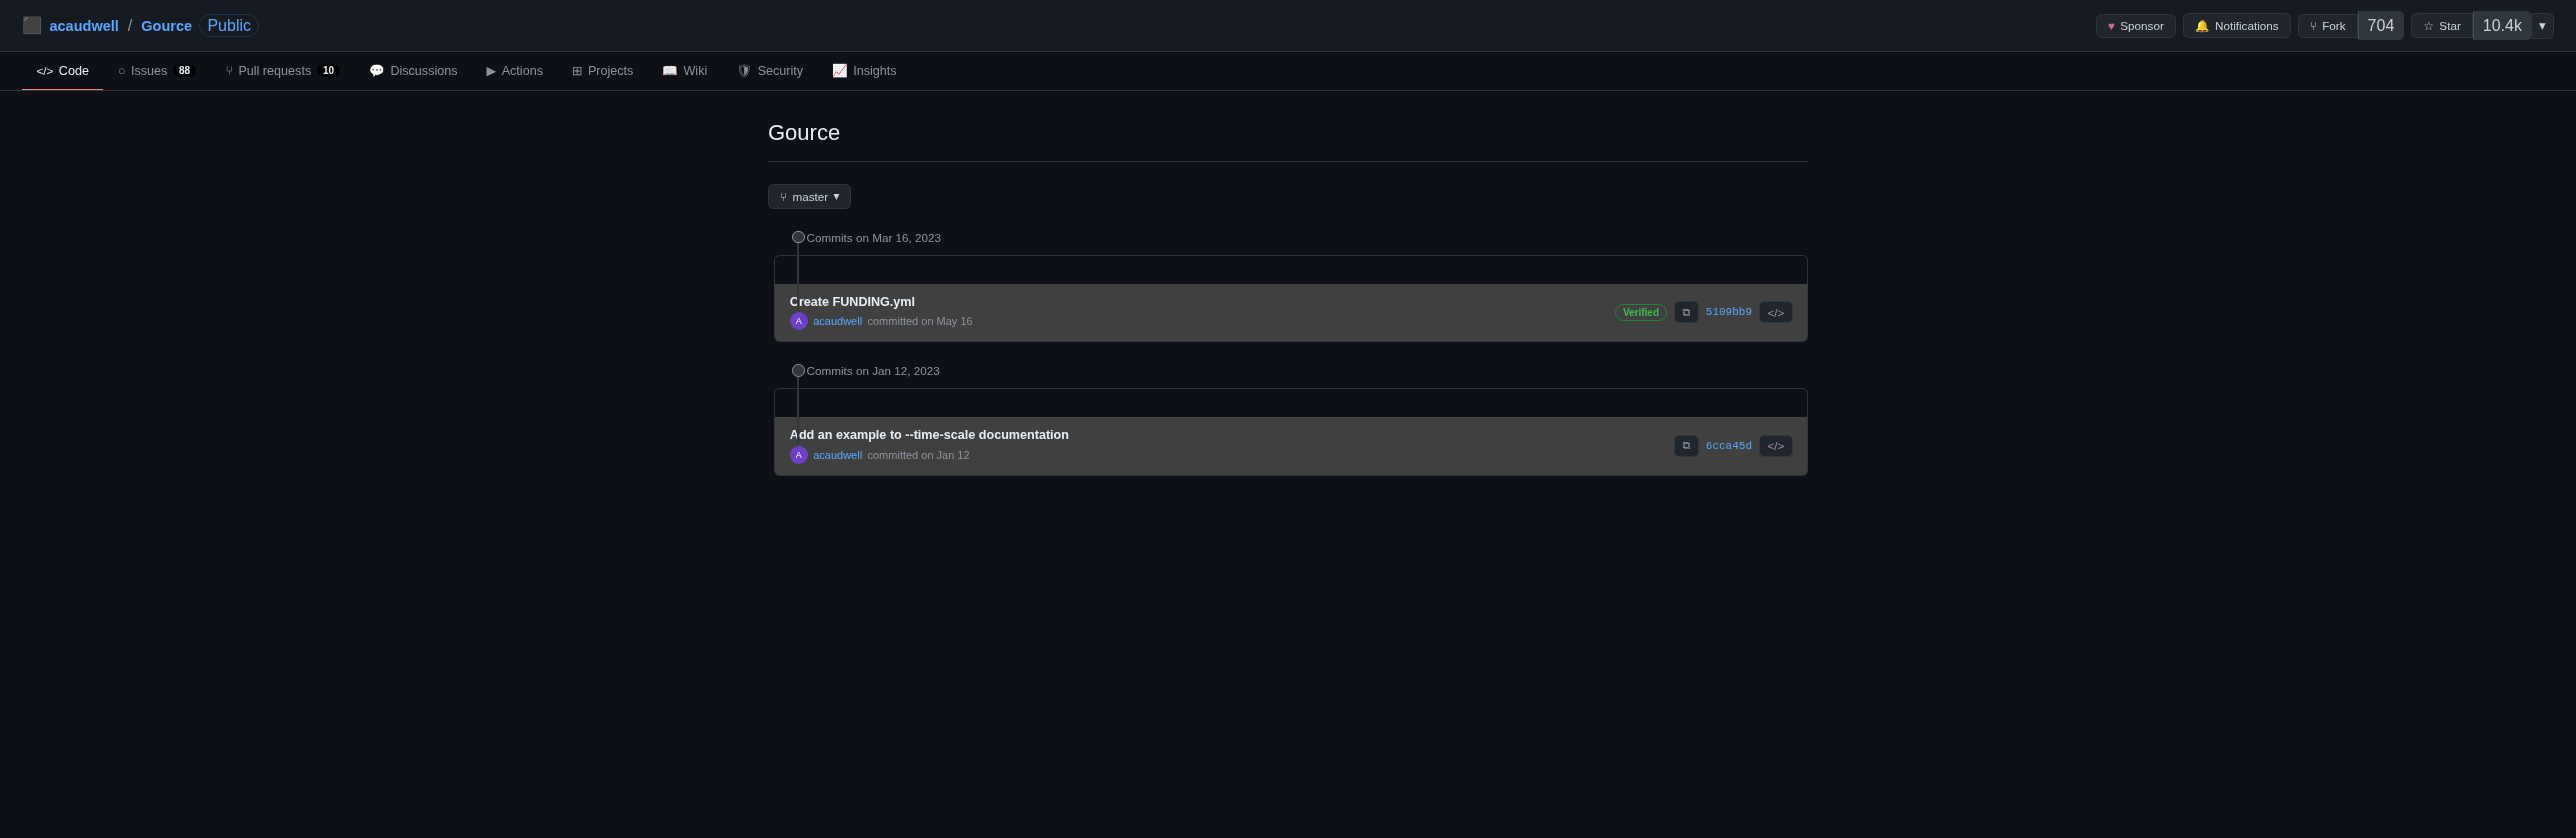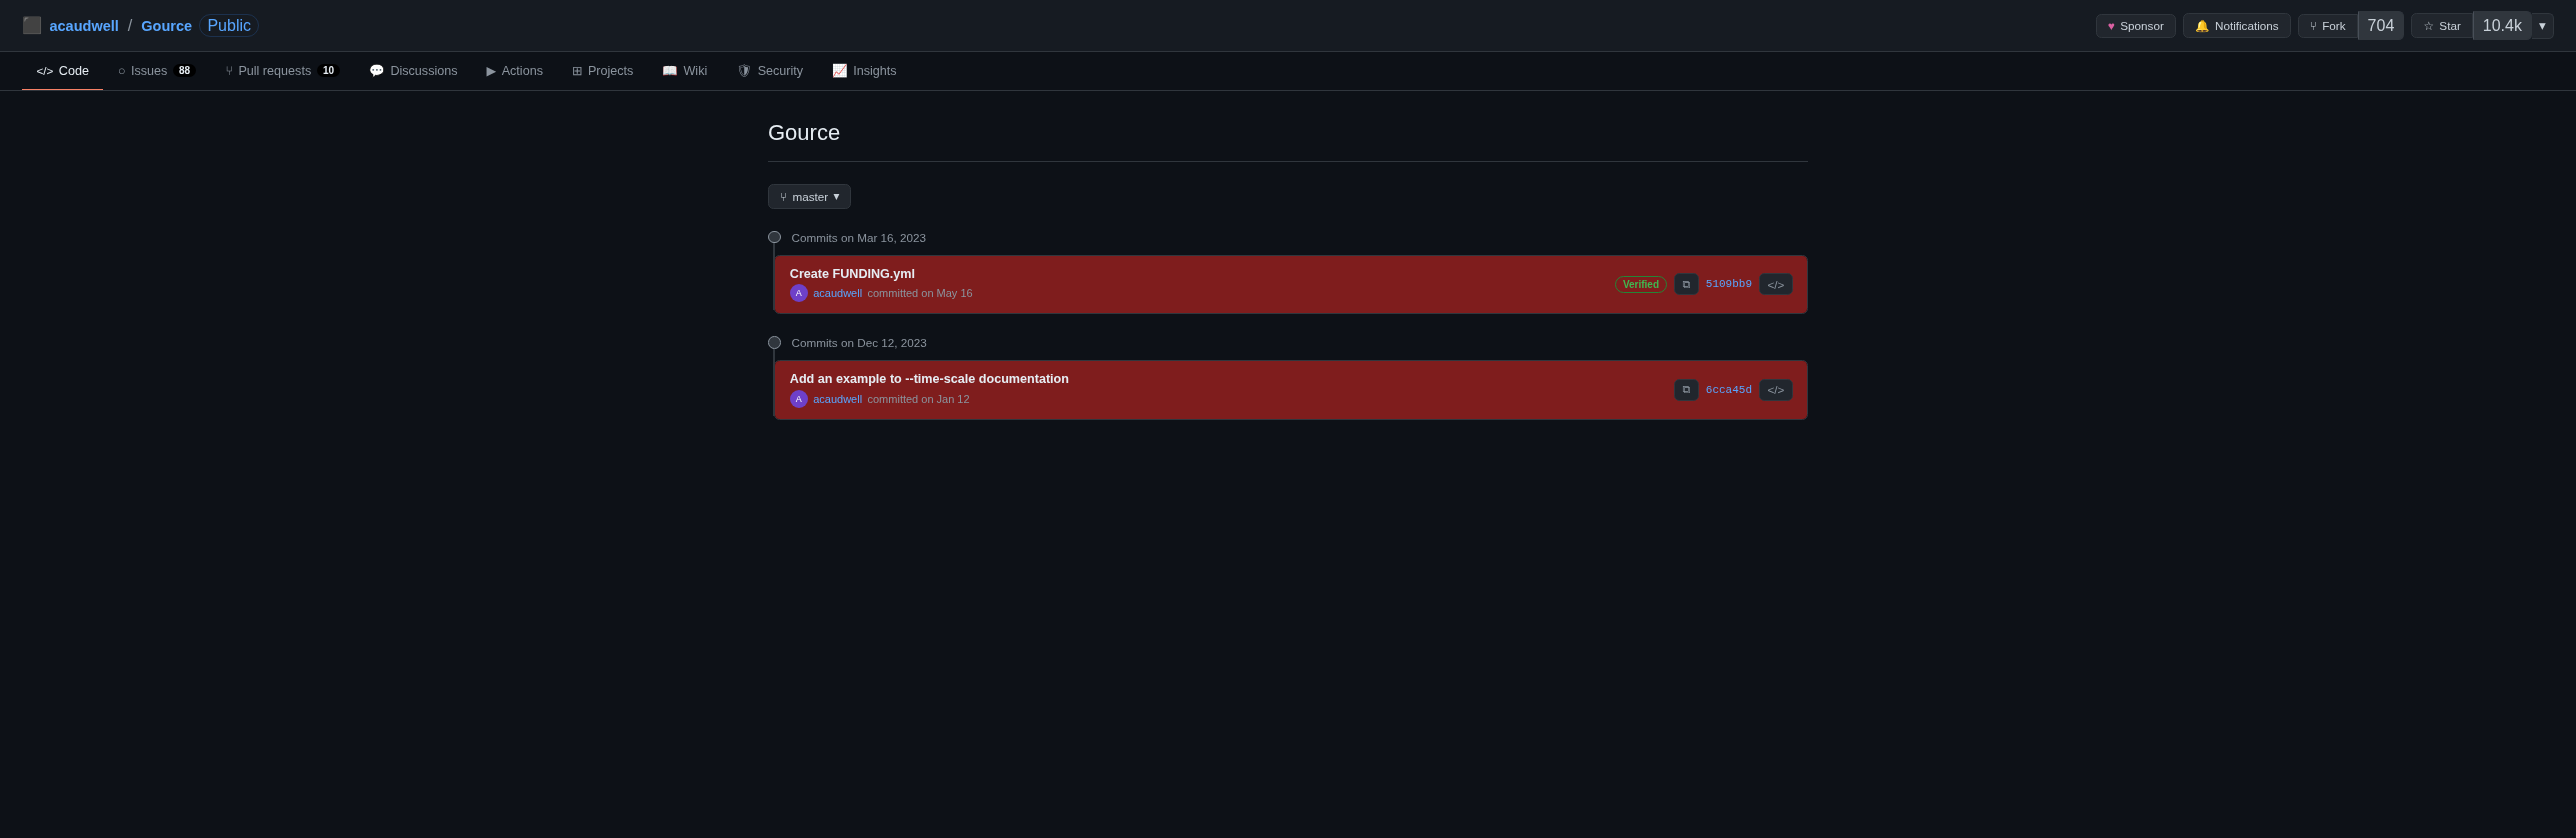--- a/index.html
+++ b/index.html
@@ -167,25 +167,26 @@
       width: fit-content;
     }
 
     
     .commit-group {
       margin-bottom: 22px;
     }
     .commit-group-header {
       display: flex;
       align-items: center;
-      gap: 11px;
+      gap: 2px;
       color: #8b949e;
       font-size: 11.7px;
       margin-bottom: 11px;
       position: relative;
+      margin-left: 24px;
     }
     .commit-dot {
       width: 12.6px;
       height: 12.6px;
       border-radius: 50%;
       background: #30363d;
       border: 1.8px solid #8b949e;
       flex-shrink: 0;
       position: relative;
       z-index: 1;
@@ -205,22 +206,23 @@
       border: 0.9px solid #30363d;
       border-radius: 5.4px;
       overflow: hidden;
       margin-left: 6.3px;
     }
     .commit-item {
       display: flex;
       align-items: center;
       justify-content: space-between;
       padding: 11px 14.5px;
-      background: #7f1d1d;
+      background: #404040;
       border-bottom: 0.9px solid #30363d;
+      margin-top: 28px;
     }
     .commit-item:last-child { border-bottom: none; }
     .commit-info { flex: 1; }
     .commit-message {
       font-size: 12.6px;
       font-weight: 600;
       color: #e6edf3;
       margin-bottom: 3.6px;
     }
     .commit-meta {
@@ -397,21 +399,21 @@
             <span>&lt;/&gt;</span>
           </button>
         </div>
       </div>
     </div>
   </div>
 
   <div class="commit-group">
     <div class="commit-group-header">
       <div class="commit-dot"></div>
-      <span>Commits on Dec 12, 2023</span>
+      <span>Commits on Jan 12, 2023</span>
     </div>
     <div class="commits-list">
       <div class="commit-item">
         <div class="commit-info">
           <div class="commit-message">Add an example to --time-scale documentation</div>
           <div class="commit-meta">
             <span class="commit-avatar">A</span>
             <span class="commit-author">acaudwell</span>
             <span>committed on Jan 12</span>
           </div>

